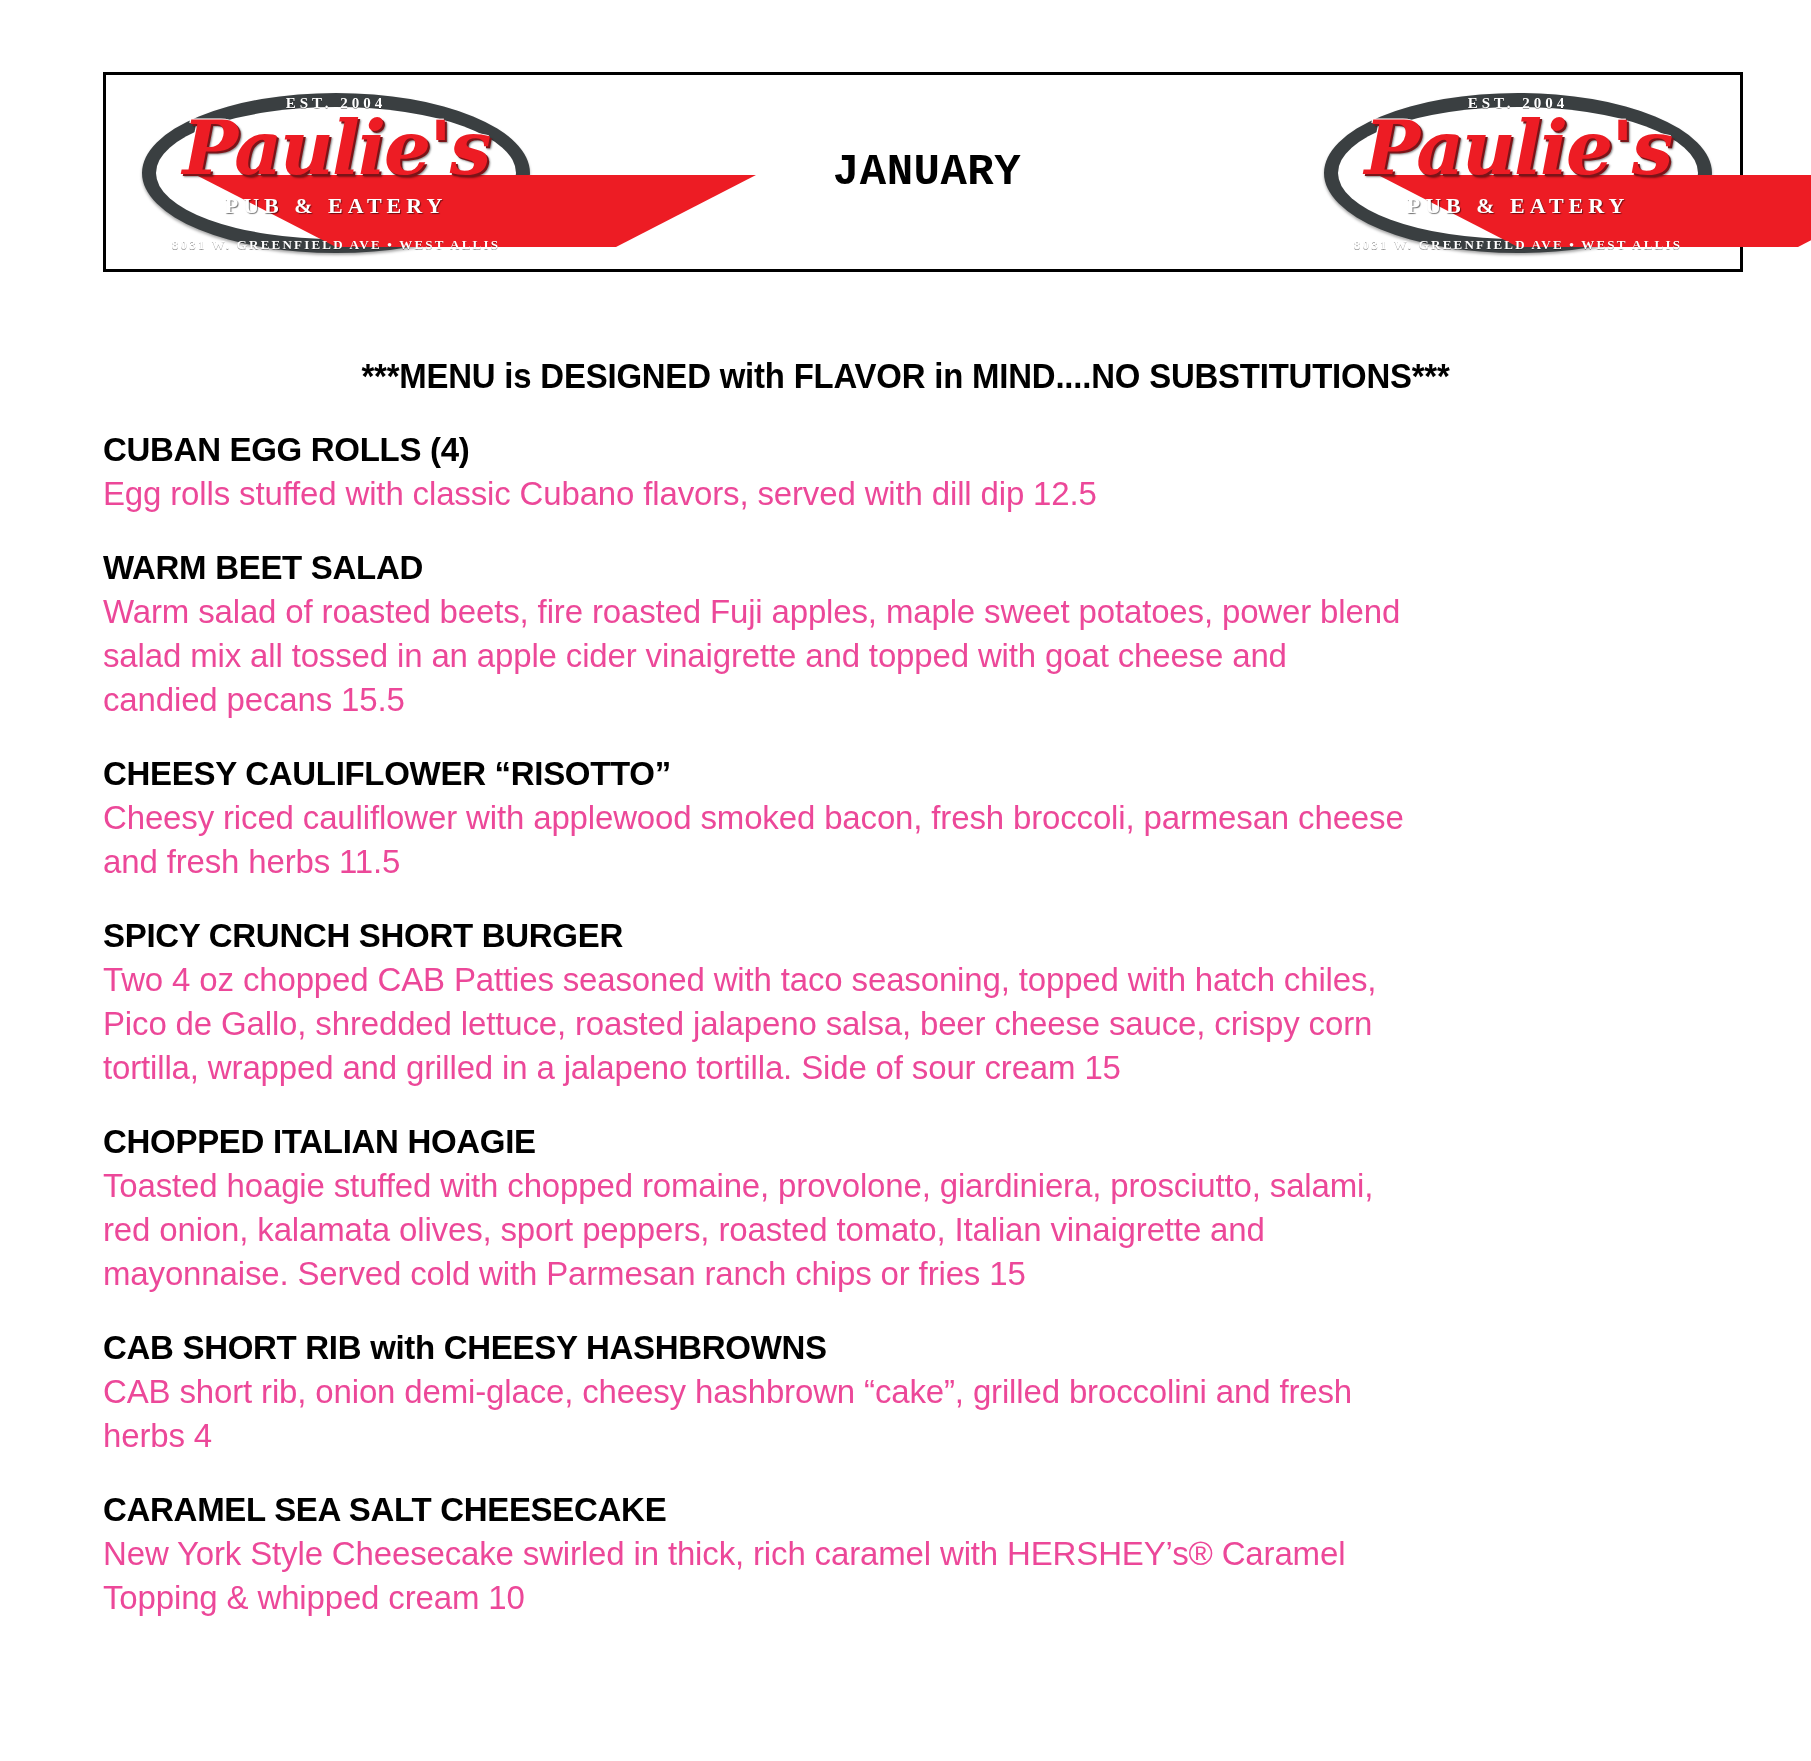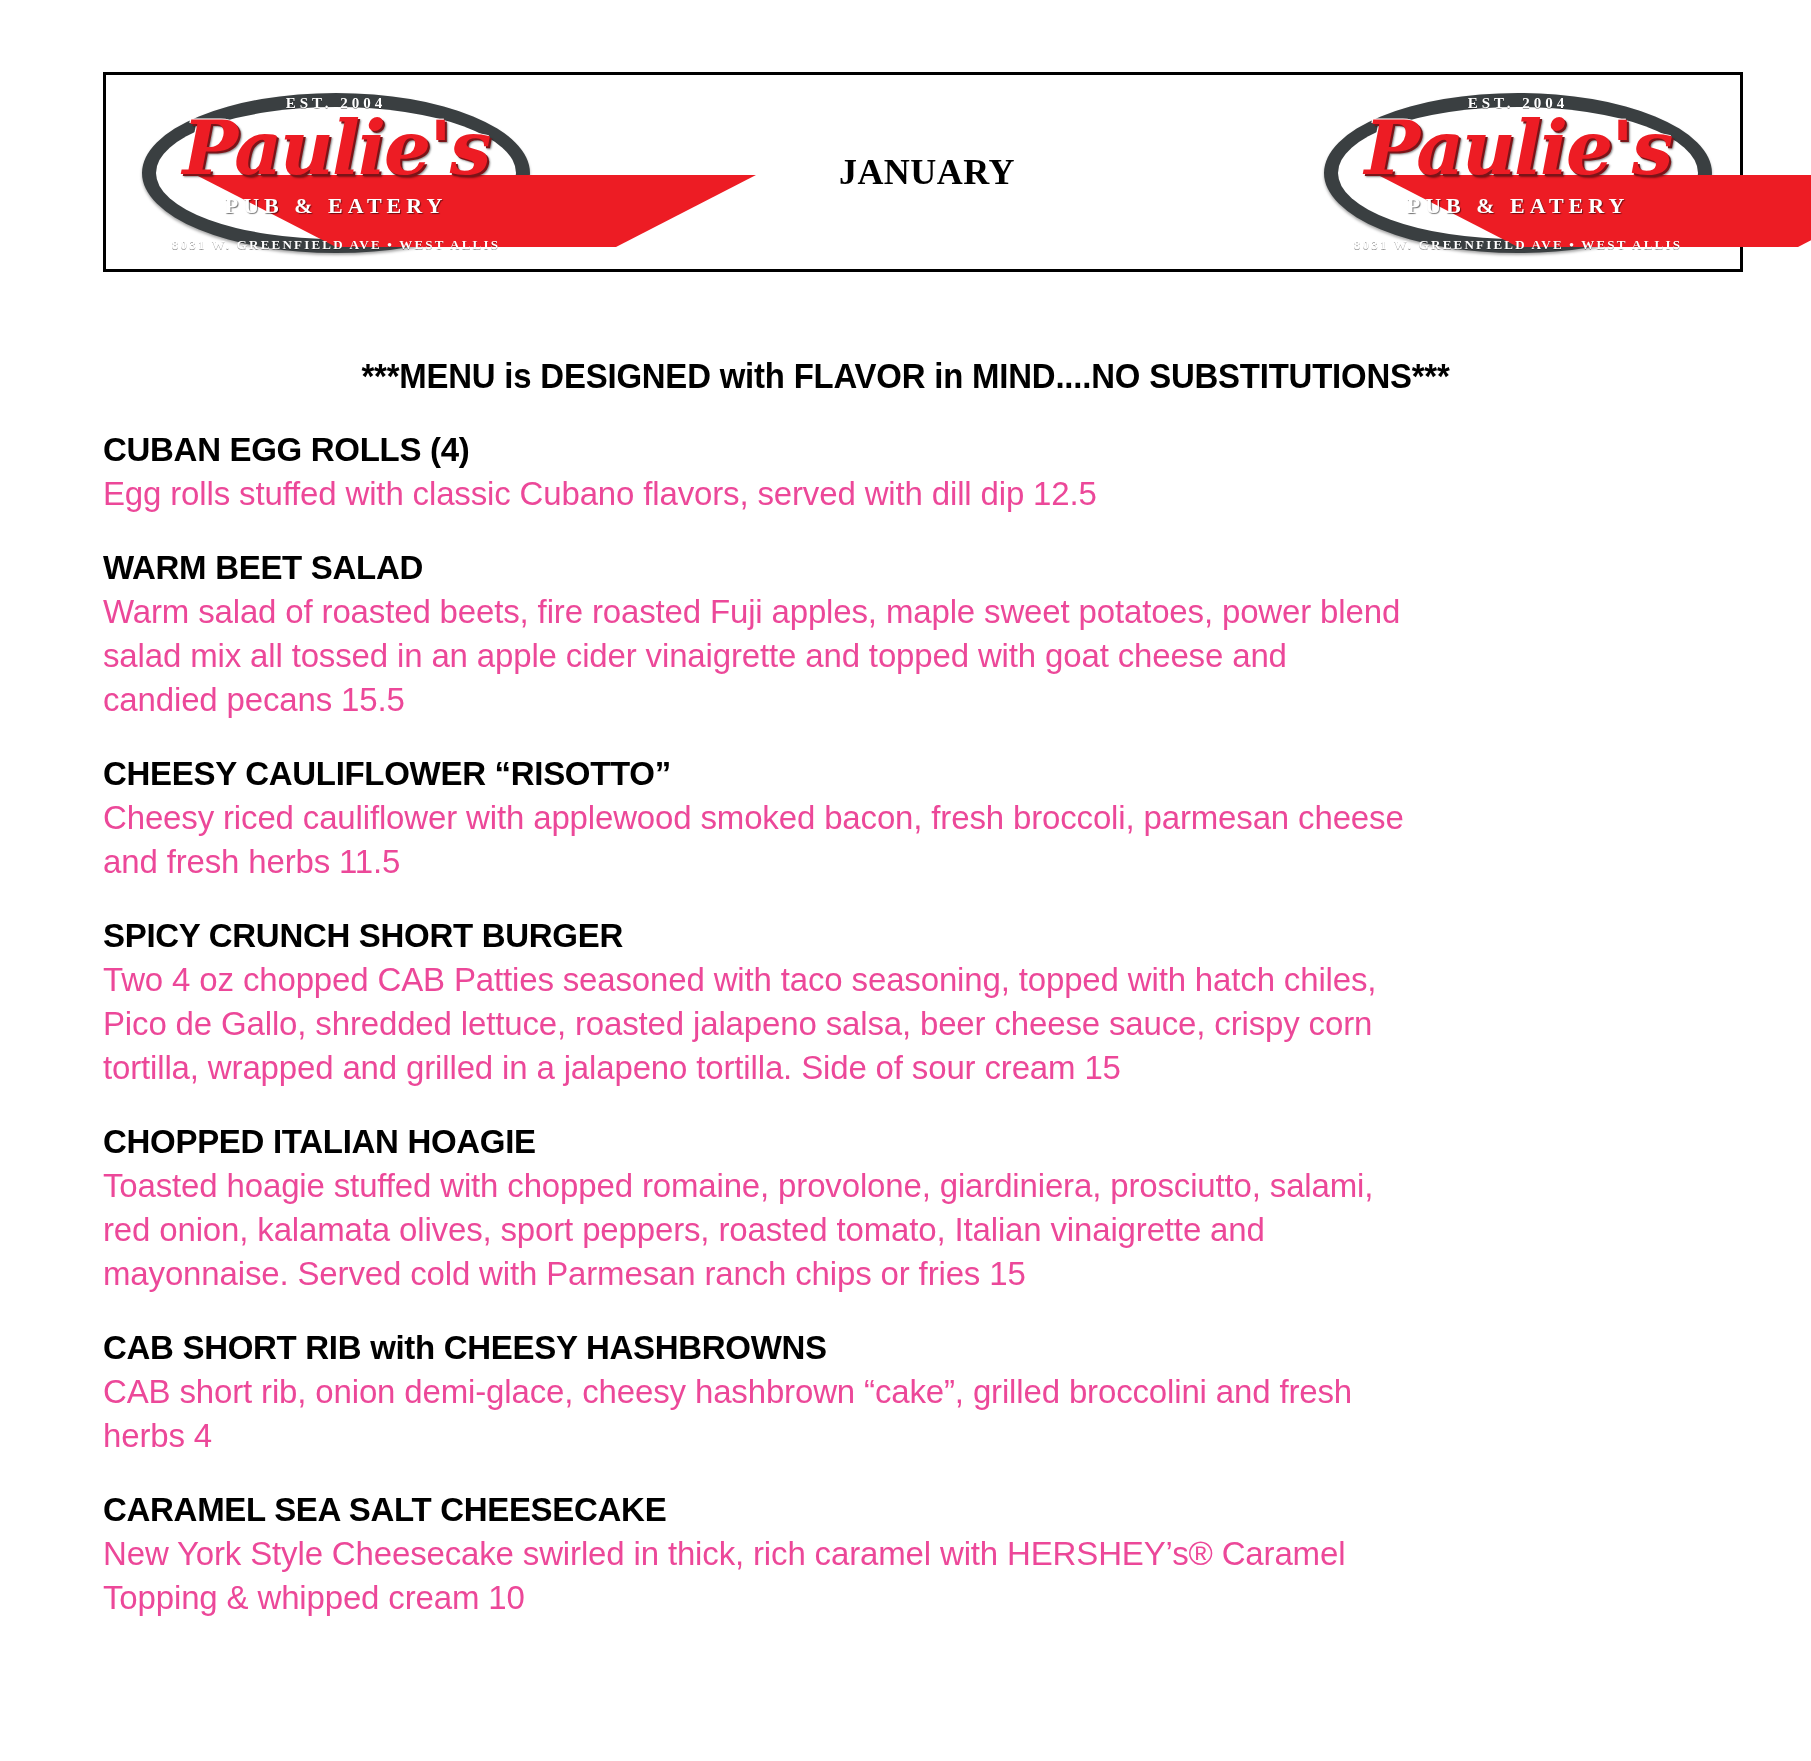--- a/index.html
+++ b/index.html
@@ -152,23 +152,23 @@
     font-size: 22px;
     letter-spacing: 5px;
     color: #ffffff;
     z-index: 4;
     text-shadow: 1px 1px 1px rgba(0,0,0,0.55);
   }
 
   .header-title {
     flex: 1 1 auto;
     text-align: center;
-    font-family: Liberation Serif, serif;
-    font-weight: bold;
-    font-size: 36px;
+    font-family: Liberation Mono, monospace;
+    font-weight: bold;
+    font-size: 44px;
     line-height: 68px;
     letter-spacing: 0.5px;
     color: #000000;
   }
   .header-title .line2 { display: block; }
 
   
   .subtitle {
     position: absolute;
     left: 0;

